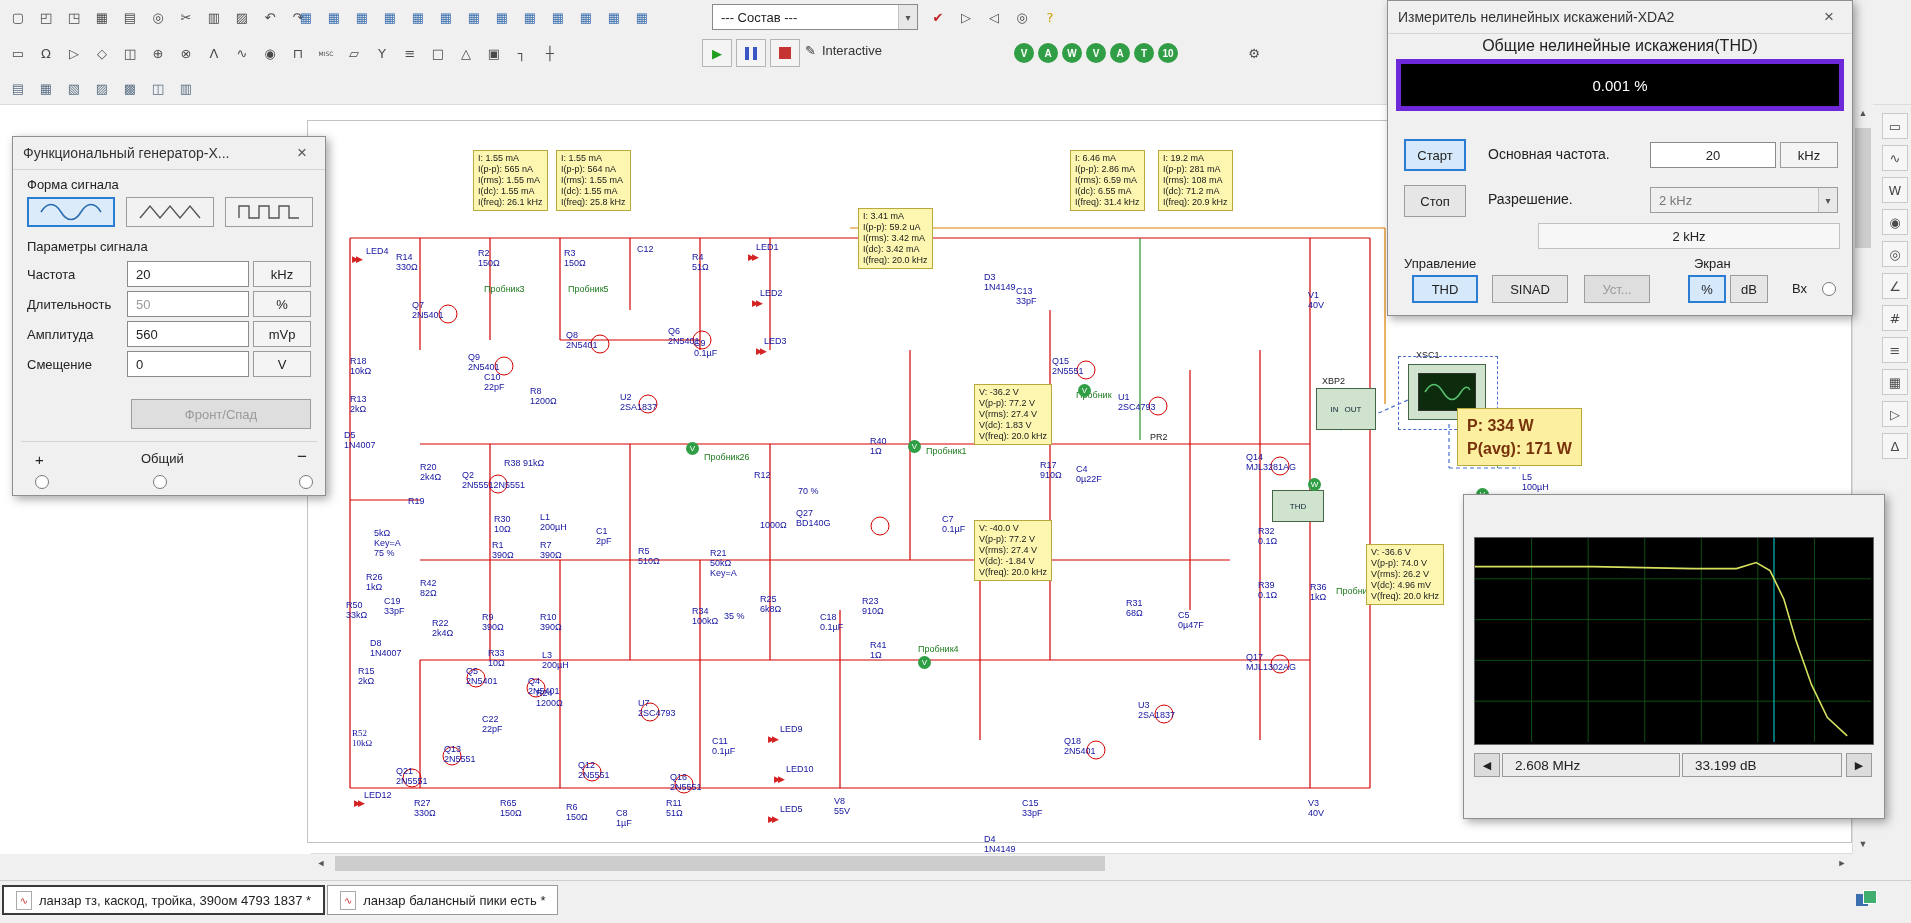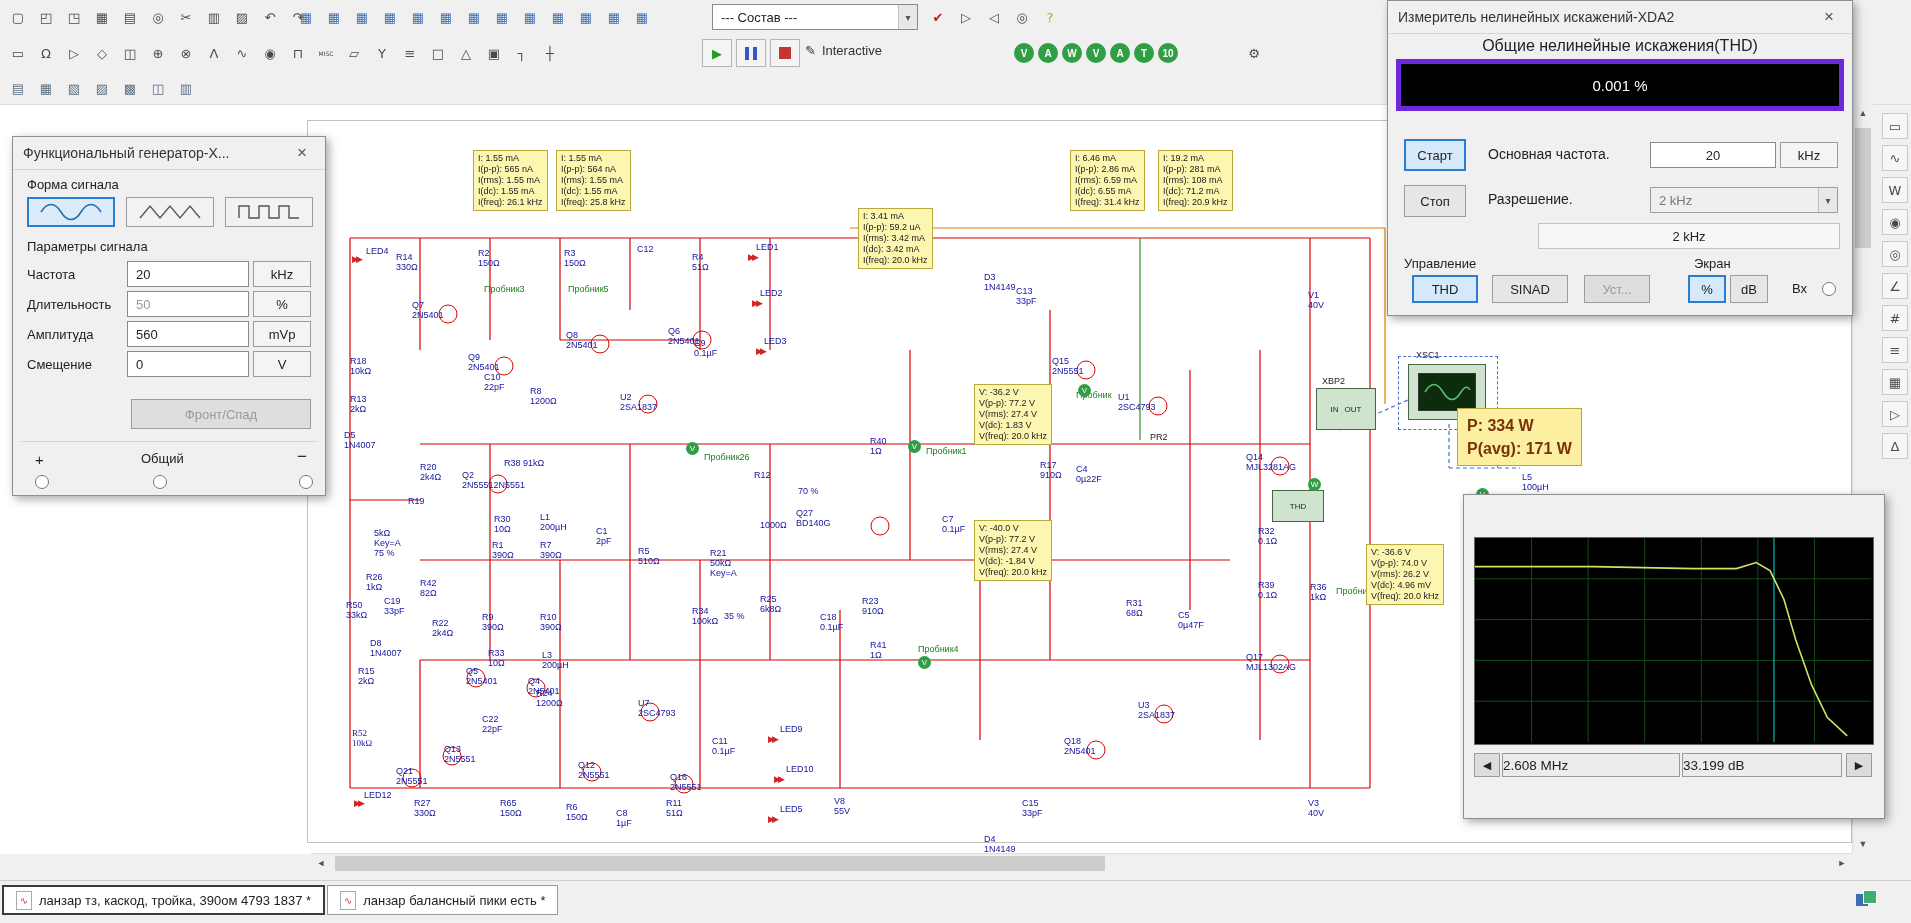--- a/index.html
+++ b/index.html
@@ -44,21 +44,21 @@
   .thd-disp{position:absolute;left:8px;right:8px;top:58px;height:42px;background:#000;border:5px solid #6d28d9;color:#fff;display:flex;align-items:center;justify-content:center;font-size:15px;}
   .frow{display:flex;align-items:center;height:26px;margin:4px 14px;}
   .flab{flex:0 0 100px;font-size:13px;}
   .fval{flex:1;height:24px;background:#fff;border:1px solid #8a8a8a;display:flex;align-items:center;padding-left:8px;font-size:13px;}
   .fval.dis{color:#9a9a9a;}
   .funit{flex:0 0 56px;height:24px;margin-left:4px;background:#f4f4f4;border:1px solid #9c9c9c;display:flex;align-items:center;justify-content:center;font-size:13px;}
   .wbtn{position:absolute;width:88px;height:30px;background:#f2f2f2;border:1px solid #9c9c9c;display:flex;align-items:center;justify-content:center;box-sizing:border-box;}
   .wbtn.sel{background:#dcebf9;border:2px solid #2b7cd3;}
   .hr{position:absolute;left:8px;right:8px;height:1px;background:#d5d5d5;}
   .bscreen{position:absolute;background:#000;border:1px solid #666;}
-  .rbox{position:absolute;height:24px;border:1px solid #9a9a9a;background:#ececec;display:flex;align-items:center;font-size:13.5px;box-sizing:border-box;}
+  .rbox{position:absolute;height:24px;border:1px solid #9a9a9a;background:#ececec;display:flex;align-items:center;padding-left:12px;font-size:13.5px;box-sizing:border-box;}
   .abtn{position:absolute;width:26px;height:24px;border:1px solid #9a9a9a;background:#dcdcdc;display:flex;align-items:center;justify-content:center;font-size:11px;box-sizing:border-box;}
   .vscroll{position:absolute;left:1852px;top:104px;width:20px;height:749px;background:#f0f0f0;border-left:1px solid #dcdcdc;z-index:10;}
   .hscroll{position:absolute;left:311px;top:853px;width:1541px;height:20px;background:#f0f0f0;border-top:1px solid #dcdcdc;z-index:10;}
   .sa{position:absolute;width:20px;height:18px;display:flex;align-items:center;justify-content:center;color:#555;font-size:9px;background:#f0f0f0;}
   .thumb{position:absolute;background:#cdcdcd;}
   #tabbar{position:absolute;left:0;top:880px;width:1911px;height:43px;background:#f0f0f0;border-top:1px solid #cfcfcf;z-index:30;display:flex;align-items:flex-start;padding-top:4px;box-sizing:border-box;}
   .tab{display:flex;align-items:center;gap:7px;background:#fff;border:1px solid #9a9a9a;height:30px;padding:0 12px;margin-left:2px;font-size:13px;box-sizing:border-box;}
   .tab.act{border:2px solid #3a3a3a;}
   .tabic{color:#c33;font-size:10px;border:1px solid #aaa;width:14px;height:17px;display:flex;align-items:center;justify-content:center;background:#fff;font-family:"DejaVu Sans",sans-serif;}
   .corner{position:absolute;left:1856px;top:890px;width:22px;height:22px;z-index:31;}

